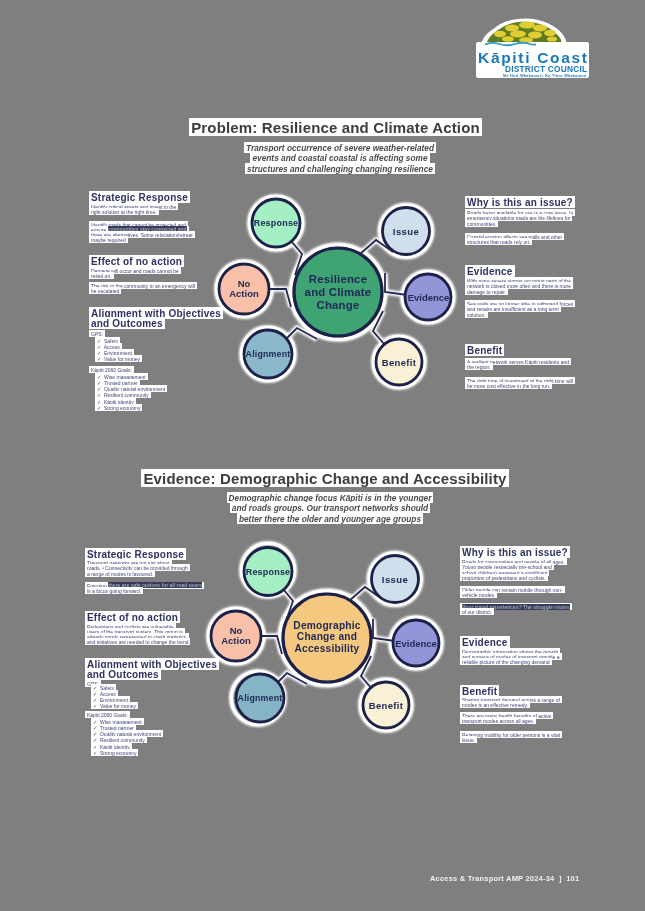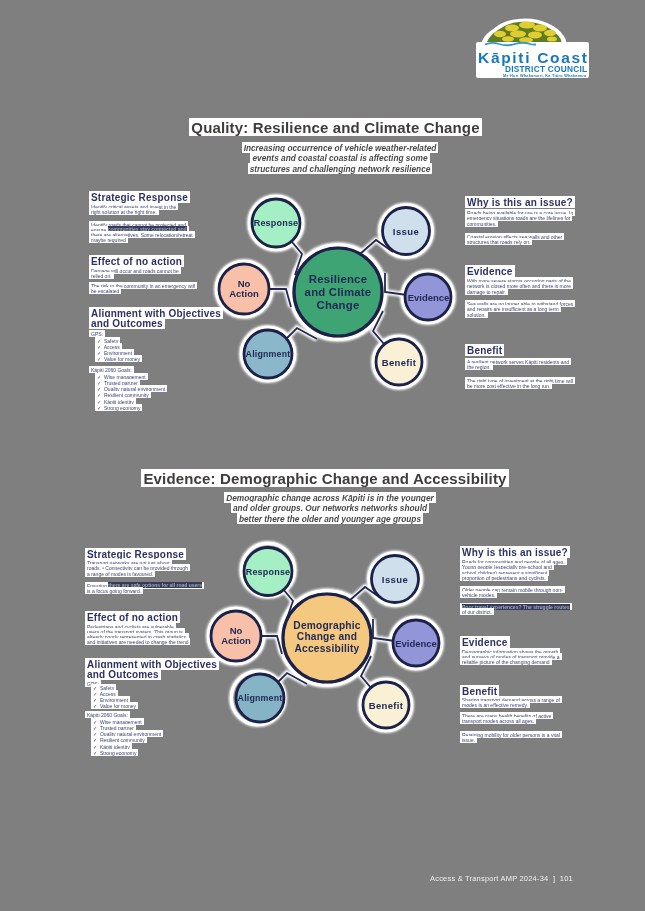--- a/index.html
+++ b/index.html
@@ -33,25 +33,25 @@
       <ellipse cx="80" cy="23" rx="5" ry="2.6"></ellipse>
     <ellipse cx="36" cy="23" rx="6" ry="2.8"></ellipse>
       <ellipse cx="54" cy="24" rx="7" ry="2.8"></ellipse>
   </g>
   <path d="M13 28.5 Q20 25.5 27 28 Q35 30.5 43 28 Q51 25.5 58 28 Q61 29 64 28.5" fill="none" stroke="#2e9cc9" stroke-width="1.8"></path>
   <text x="6" y="47" font-family="Liberation Sans,sans-serif" font-size="15.5" font-weight="bold" fill="#1878bc" textLength="109">Kāpiti Coast</text>
   <text x="33" y="56" font-family="Liberation Sans,sans-serif" font-size="8.3" font-weight="bold" fill="#1878bc" textLength="82">DISTRICT COUNCIL</text>
   <text x="31" y="60.5" font-family="Liberation Sans,sans-serif" font-size="3.8" font-weight="bold" fill="#1878bc" textLength="83">Me Huri Whakamuri, Ka Titiro Whakamua</text>
 </svg>
 
-<div class="abs title" style="left:0;top:118px;width:671px;text-align:center"><span class="hl">Quality: Resilience and Climate Change</span></div>
+<div class="abs title" style="left:0;top:118px;width:671px;text-align:center"><span class="hl">Problem: Resilience and Climate Action</span></div>
 <div class="abs sub" style="left:0;top:142px;width:680px">
-  <span class="hl">Increasing occurrence of vehicle weather-related</span><br>
+  <span class="hl">Transport occurrence of severe weather-related</span><br>
   <span class="hl">events and coastal coastal is affecting some</span><br>
-  <span class="hl">structures and challenging network resilience</span>
+  <span class="hl">structures and challenging changing resilience</span>
 </div>
 
 <svg class="abs" style="left:0;top:0" width="645" height="911" viewBox="0 0 645 911">
   <defs>
     <filter id="sblur" x="-30%" y="-30%" width="160%" height="160%">
         <feGaussianBlur stdDeviation="0.9"></feGaussianBlur>
       </filter>
   </defs>
 
   <g fill="none" stroke="#fff" stroke-width="5.5" filter="url(#sblur)">
@@ -188,22 +188,22 @@
   <div class="blk h" style="left:465px;top:266px"><span class="hl">Evidence</span></div>
   <div class="blk" style="left:465px;top:278.5px"><span class="hl">With more severe storms occurring parts of the<br>network is closed more often and there is more<br>damage to repair.</span></div>
   <div class="blk" style="left:465px;top:301.5px"><span class="hl">Sea walls are no longer able to withstand forces<br>and repairs are insufficient as a long term<br>solution.</span></div>
   <div class="blk h" style="left:465px;top:345px"><span class="hl">Benefit</span></div>
   <div class="blk" style="left:465px;top:359.5px"><span class="hl">A resilient network serves Kāpiti residents and<br>the region.</span></div>
   <div class="blk" style="left:465px;top:378px"><span class="hl">The right type of investment at the right time will<br>be more cost effective in the long run.</span></div>
 </div>
 
 <div class="abs title" style="left:0;top:469.5px;width:650px;text-align:center"><span class="hl">Evidence: Demographic Change and Accessibility</span></div>
 <div class="abs sub" style="left:0;top:492px;width:660px">
-  <span class="hl">Demographic change across Kāpiti is in the younger</span><br>
-  <span class="hl">and older groups. Our networks networks should</span><br>
+  <span class="hl">Demographic change focus Kāpiti is in the younger</span><br>
+  <span class="hl">and roads groups. Our transport networks should</span><br>
   <span class="hl">better there the older and younger age groups</span>
 </div>
 
 <div class="col">
   <div class="blk h" style="left:85px;top:549.5px"><span class="hl">Strategic Response</span></div>
   <div class="blk" style="left:85px;top:560.5px"><span class="hl">Transport networks are not just about<br>roads. ¹ Connectivity can be provided through<br>a range of modes is favoured.</span></div>
   <div class="blk" style="left:85px;top:583px"><span class="hl">Ensuring <span class="dk">there are safe options for all road users</span><br>is a focus going forward.</span></div>
   <div class="blk h" style="left:85px;top:612px"><span class="hl">Effect of no action</span></div>
   <div class="blk" style="left:85px;top:624px"><span class="hl">Pedestrians and cyclists are vulnerable<br>users of the transport system. This group is<br>already poorly represented in crash statistics,<br>and initiatives are needed to change the trend</span></div>
   <div class="blk h" style="left:85px;top:659.5px"><span class="hl">Alignment with Objectives<br>and Outcomes</span></div>
@@ -223,13 +223,13 @@
   <div class="blk" style="left:460px;top:587.5px"><span class="hl">Older people can remain mobile through non-<br>vehicle modes.</span></div>
   <div class="blk" style="left:460px;top:604.5px"><span class="hl"><span class="dk">Poor travel experiences? The struggle routes</span><br>of our district.</span></div>
   <div class="blk h" style="left:460px;top:637px"><span class="hl">Evidence</span></div>
   <div class="blk" style="left:460px;top:649px"><span class="hl">Demographic information shows the growth<br>and surveys of modes of transport provide a<br>reliable picture of the changing demand</span></div>
   <div class="blk h" style="left:460px;top:686.5px"><span class="hl">Benefit</span></div>
   <div class="blk" style="left:460px;top:697px"><span class="hl">Sharing transport demand across a range of<br>modes is an effective remedy.</span></div>
   <div class="blk" style="left:460px;top:713.5px"><span class="hl">There are many health benefits of active<br>transport modes across all ages.</span></div>
   <div class="blk" style="left:460px;top:732.5px"><span class="hl">Retaining mobility for older persons is a vital<br>issue.</span></div>
 </div>
 
-<div class="abs" style="left:430px;top:873.5px;font-size:7.5px;font-weight:normal;color:rgba(255,255,255,0.88);letter-spacing:0.2px;filter:blur(0.3px)">Access &amp; Transport AMP 2024-34&nbsp;&nbsp;]&nbsp;&nbsp;101</div>
+<div class="abs" style="left:430px;top:873.5px;font-size:7.5px;font-weight:bold;color:rgba(255,255,255,0.88);letter-spacing:0.2px;filter:blur(0.3px)">Access &amp; Transport AMP 2024-34&nbsp;&nbsp;]&nbsp;&nbsp;101</div>
 
 </body></html>

